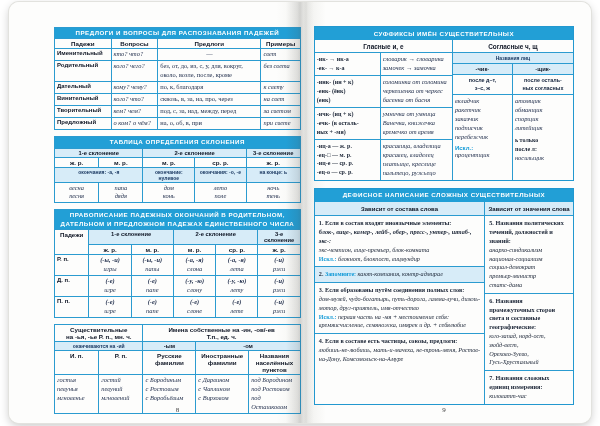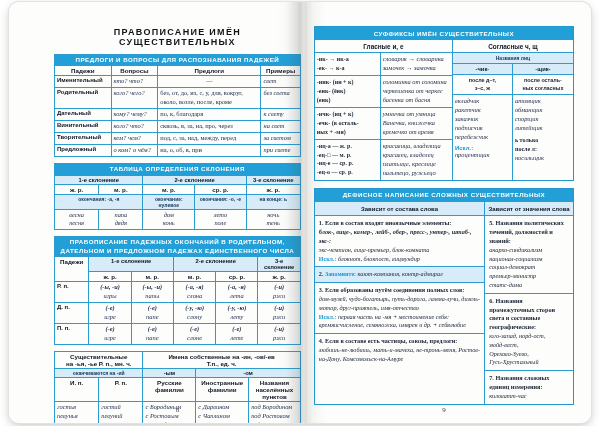--- a/index.html
+++ b/index.html
@@ -75,21 +75,20 @@
 </style>
 </head>
 <body>
 
 <div class="book">
   <div class="pages">
 
     <div class="page page-left">
       <div class="pl-content">
 
-        <div class="h1">ПРАВОПИСАНИЕ ИМЁН СУЩЕСТВИТЕЛЬНЫХ</div>
 
         <table class="tbl">
           <colgroup>
               <col style="width:23%">
               <col style="width:19%">
               <col style="width:42%">
               <col style="width:16%">
             </colgroup>
           <tbody>
               <tr>

